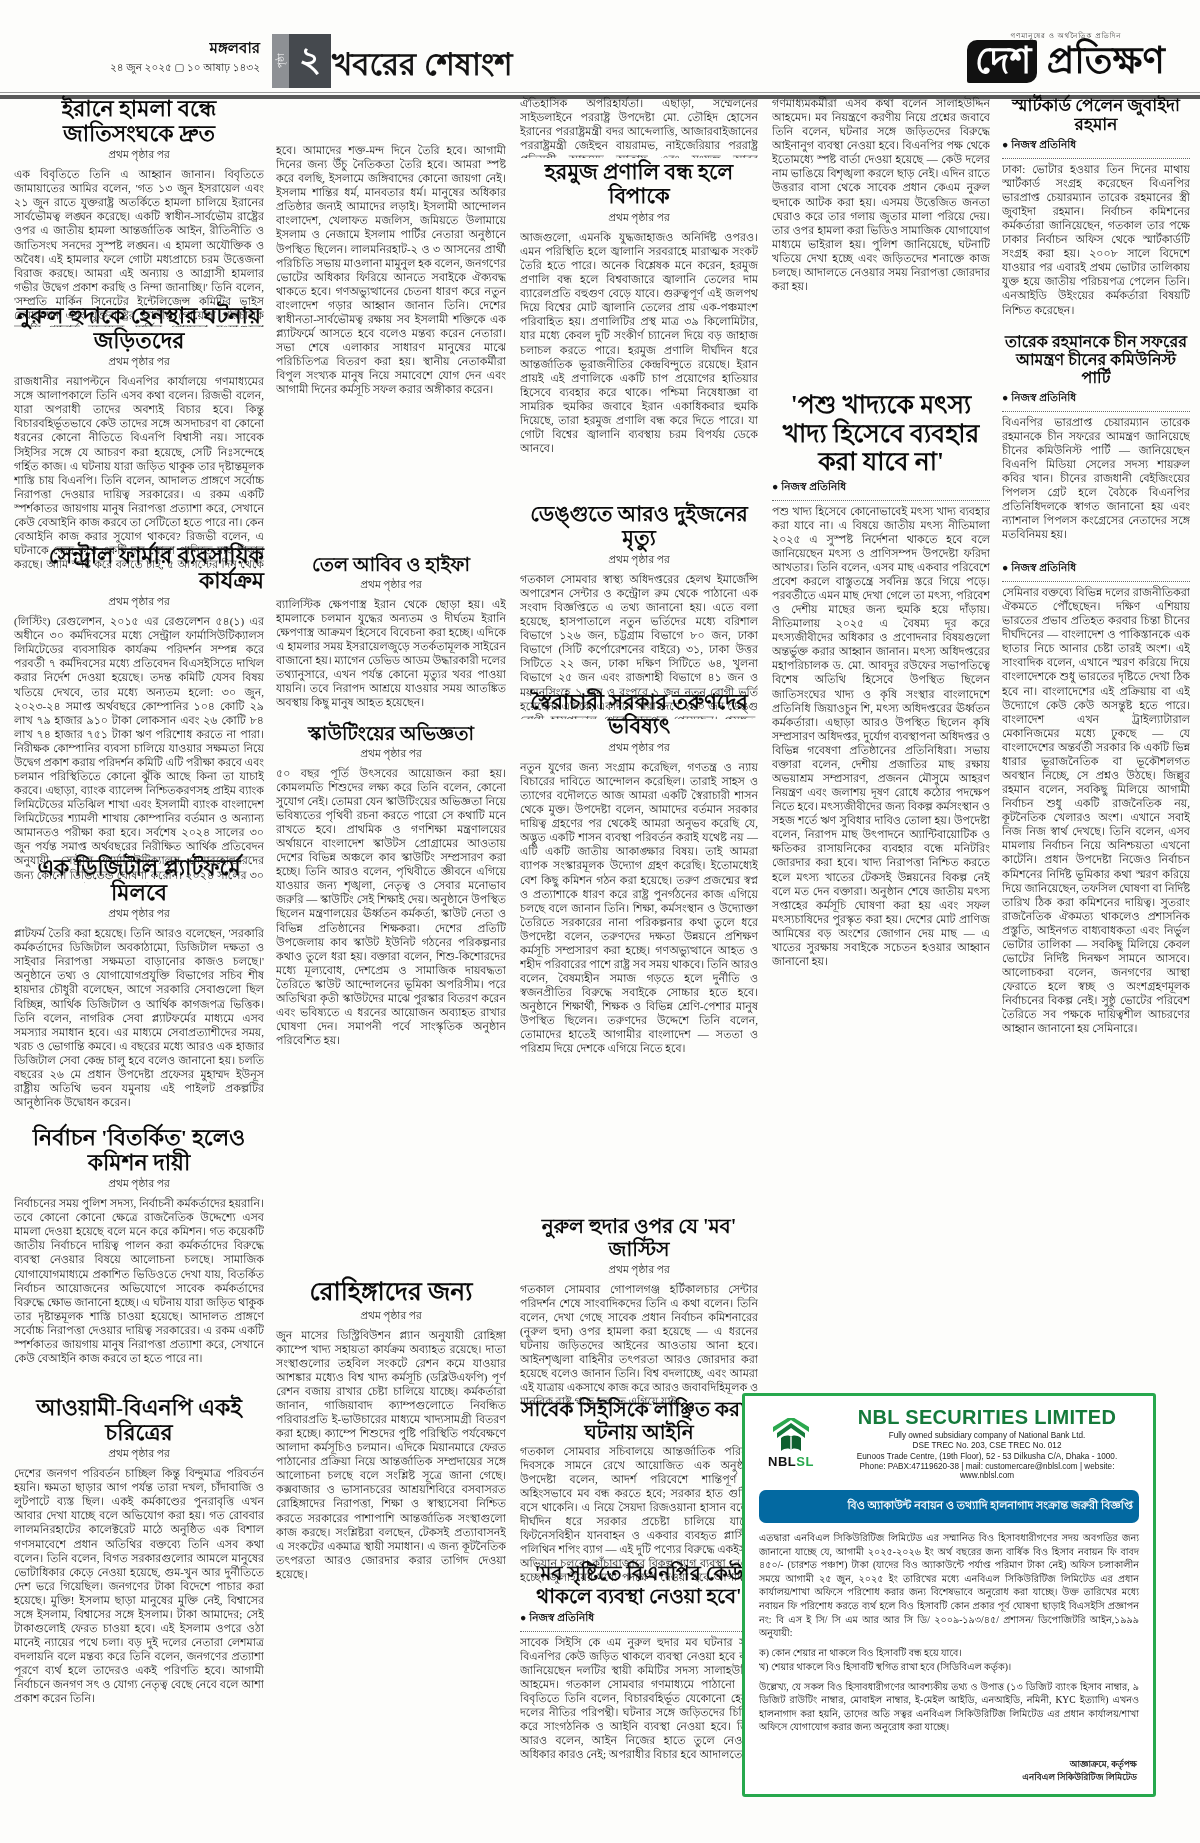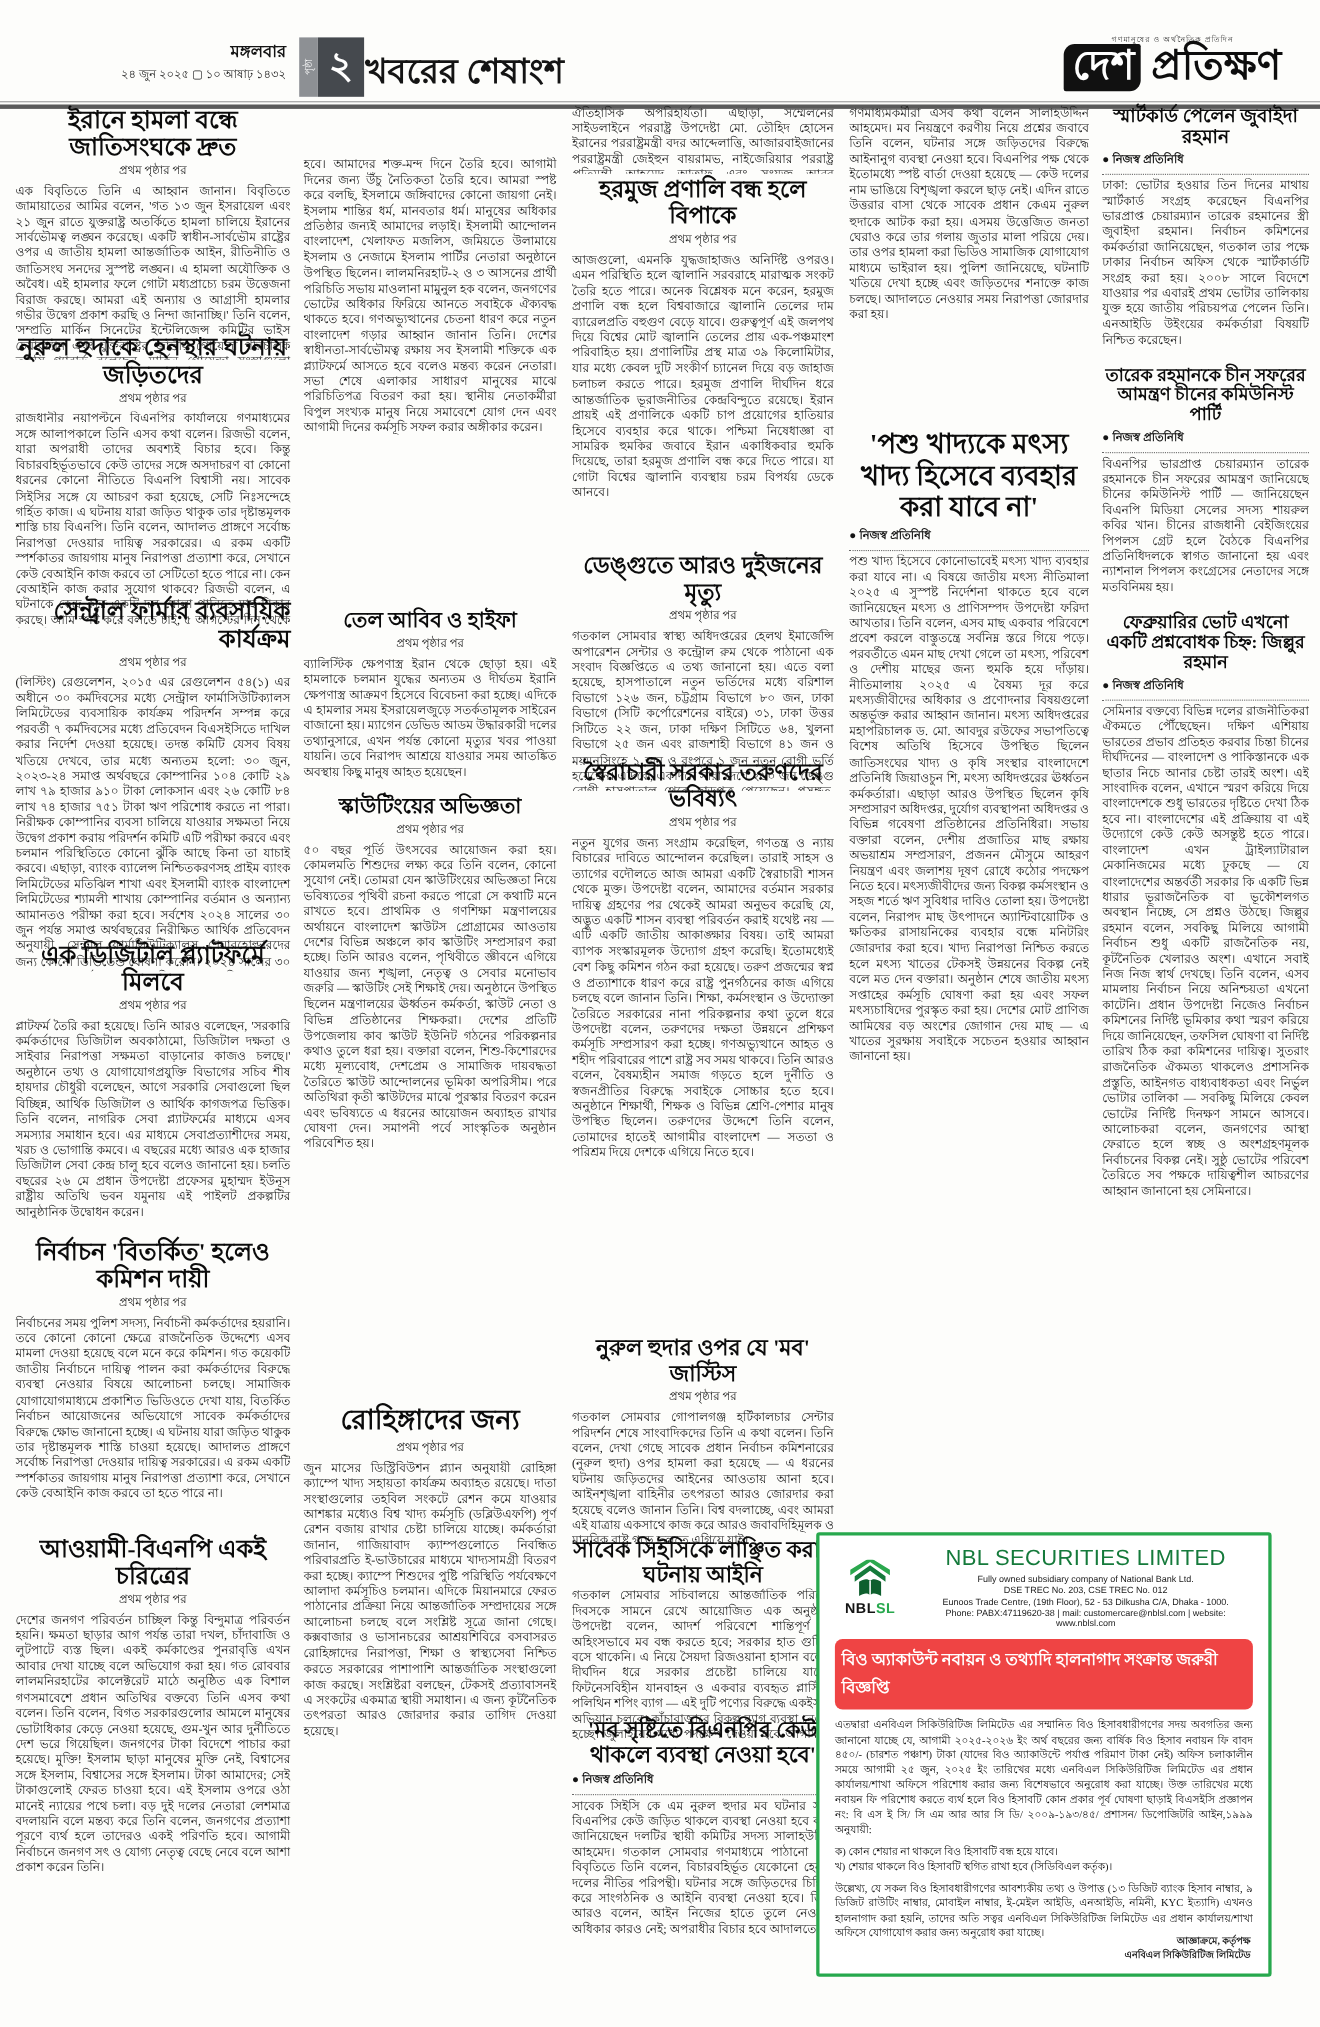--- a/index.html
+++ b/index.html
@@ -33,25 +33,25 @@
   
   #ad{position:absolute;left:742px;top:1393px;width:414px;height:404px;border:3px solid #27a84d;
       background:#fff;border-radius:3px;padding:10px 14px;box-sizing:border-box;
       font-family:"Liberation Sans","DejaVu Sans",sans-serif;}
   #ad-top{display:flex;align-items:center;gap:12px;}
   #ad-logo{width:64px;text-align:center;flex:none;}
   #ad-logo-mark{display:block;margin:0 auto;}
   #ad-logo-text{font-size:13px;font-weight:bold;letter-spacing:.5px;}
   #ad-logo-text .sl{color:#27a84d;}
   #ad-head{flex:1;text-align:center;}
-  #ad-company{color:#157a3b;font-size:20px;font-weight:normal;letter-spacing:.3px;}
+  #ad-company{color:#157a3b;font-size:20px;font-weight:bold;letter-spacing:.3px;}
   #ad-sub,#ad-trec,#ad-addr{font-size:8.2px;color:#222;margin-top:1.5px;}
   #ad-contact{font-size:8.2px;color:#222;margin-top:1.5px;}
-  #ad-banner{margin:10px auto 8px;background:#ef4444;color:#fff;font-weight:bold;font-size:15px;
-             text-align:left;padding:7px 6px;border-radius:7px;
+  #ad-banner{margin:10px auto 8px;background:#0369a1;color:#fff;font-weight:bold;font-size:11px;
+             text-align:right;padding:7px 6px;border-radius:7px;
              font-family:"Liberation Serif","DejaVu Serif",serif;}
   .ad-para{font-size:9.6px;line-height:1.42;text-align:justify;color:#111;
            font-family:"Liberation Serif","DejaVu Serif",serif;margin-top:5px;}
   .ad-point{font-size:9.6px;line-height:1.5;color:#111;font-family:"Liberation Serif","DejaVu Serif",serif;}
   #ad-points{margin-top:6px;}
   #ad-sign{position:absolute;right:16px;bottom:10px;text-align:right;
            font-size:8.8px;font-weight:bold;color:#222;
            font-family:"Liberation Serif","DejaVu Serif",serif;line-height:1.5;}
 </style>
 </head>
@@ -173,21 +173,20 @@
       <div class="hl" style="font-size: 17px;">স্মার্টকার্ড পেলেন জুবাইদা রহমান</div>
       <div class="sub sub-rep">● নিজস্ব প্রতিনিধি</div>
       <div class="body" style="height: 165px;">ঢাকা: ভোটার হওয়ার তিন দিনের মাথায় স্মার্টকার্ড সংগ্রহ করেছেন বিএনপির ভারপ্রাপ্ত চেয়ারম্যান তারেক রহমানের স্ত্রী জুবাইদা রহমান। নির্বাচন কমিশনের কর্মকর্তারা জানিয়েছেন, গতকাল তার পক্ষে ঢাকার নির্বাচন অফিস থেকে স্মার্টকার্ডটি সংগ্রহ করা হয়। ২০০৮ সালে বিদেশে যাওয়ার পর এবারই প্রথম ভোটার তালিকায় যুক্ত হয়ে জাতীয় পরিচয়পত্র পেলেন তিনি। এনআইডি উইংয়ের কর্মকর্তারা বিষয়টি নিশ্চিত করেছেন।</div>
     </div>
       <div class="article" style="left: 1002px; top: 333px; width: 188px;">
       <div class="hl" style="font-size: 16px;">তারেক রহমানকে চীন সফরের আমন্ত্রণ চীনের কমিউনিস্ট পার্টি</div>
       <div class="sub sub-rep">● নিজস্ব প্রতিনিধি</div>
       <div class="body" style="height: 140px;">বিএনপির ভারপ্রাপ্ত চেয়ারম্যান তারেক রহমানকে চীন সফরের আমন্ত্রণ জানিয়েছে চীনের কমিউনিস্ট পার্টি — জানিয়েছেন বিএনপি মিডিয়া সেলের সদস্য শায়রুল কবির খান। চীনের রাজধানী বেইজিংয়ের পিপলস গ্রেট হলে বৈঠকে বিএনপির প্রতিনিধিদলকে স্বাগত জানানো হয় এবং ন্যাশনাল পিপলস কংগ্রেসের নেতাদের সঙ্গে মতবিনিময় হয়।</div>
     </div>
       <div class="article" style="left: 1002px; top: 558px; width: 188px;">
-      <div class="hl" style="font-size: 16px;">ফেব্রুয়ারির ভোট এখনো একটি প্রশ্নবোধক চিহ্ন: জিল্লুর রহমান</div>
       <div class="sub sub-rep">● নিজস্ব প্রতিনিধি</div>
       <div class="body" style="height: 728px;">সেমিনার বক্তব্যে বিভিন্ন দলের রাজনীতিকরা ঐকমতে পৌঁছেছেন। দক্ষিণ এশিয়ায় ভারতের প্রভাব প্রতিহত করবার চিন্তা চীনের দীর্ঘদিনের — বাংলাদেশ ও পাকিস্তানকে এক ছাতার নিচে আনার চেষ্টা তারই অংশ। এই সাংবাদিক বলেন, এখানে স্মরণ করিয়ে দিয়ে বাংলাদেশকে শুধু ভারতের দৃষ্টিতে দেখা ঠিক হবে না। বাংলাদেশের এই প্রক্রিয়ায় বা এই উদ্যোগে কেউ কেউ অসন্তুষ্ট হতে পারে। বাংলাদেশ এখন ট্রাইল্যাটারাল মেকানিজমের মধ্যে ঢুকছে — যে বাংলাদেশের অন্তর্বর্তী সরকার কি একটি ভিন্ন ধারার ভূরাজনৈতিক বা ভূকৌশলগত অবস্থান নিচ্ছে, সে প্রশ্নও উঠছে। জিল্লুর রহমান বলেন, সবকিছু মিলিয়ে আগামী নির্বাচন শুধু একটি রাজনৈতিক নয়, কূটনৈতিক খেলারও অংশ। এখানে সবাই নিজ নিজ স্বার্থ দেখছে। তিনি বলেন, এসব মামলায় নির্বাচন নিয়ে অনিশ্চয়তা এখনো কাটেনি। প্রধান উপদেষ্টা নিজেও নির্বাচন কমিশনের নির্দিষ্ট ভূমিকার কথা স্মরণ করিয়ে দিয়ে জানিয়েছেন, তফসিল ঘোষণা বা নির্দিষ্ট তারিখ ঠিক করা কমিশনের দায়িত্ব। সুতরাং রাজনৈতিক ঐকমত্য থাকলেও প্রশাসনিক প্রস্তুতি, আইনগত বাধ্যবাধকতা এবং নির্ভুল ভোটার তালিকা — সবকিছু মিলিয়ে কেবল ভোটের নির্দিষ্ট দিনক্ষণ সামনে আসবে। আলোচকরা বলেন, জনগণের আস্থা ফেরাতে হলে স্বচ্ছ ও অংশগ্রহণমূলক নির্বাচনের বিকল্প নেই। সুষ্ঠু ভোটের পরিবেশ তৈরিতে সব পক্ষকে দায়িত্বশীল আচরণের আহ্বান জানানো হয় সেমিনারে।</div>
     </div>
     </div>
 
   <div id="ad">
     <div id="ad-top">
       <div id="ad-logo">
         <svg id="ad-logo-mark" width="52" height="36" viewBox="0 0 52 36">
           <path d="M8 14 L26 2 L44 14 L44 9 L26 -2 L8 9 Z" fill="#2ba84e"></path>

